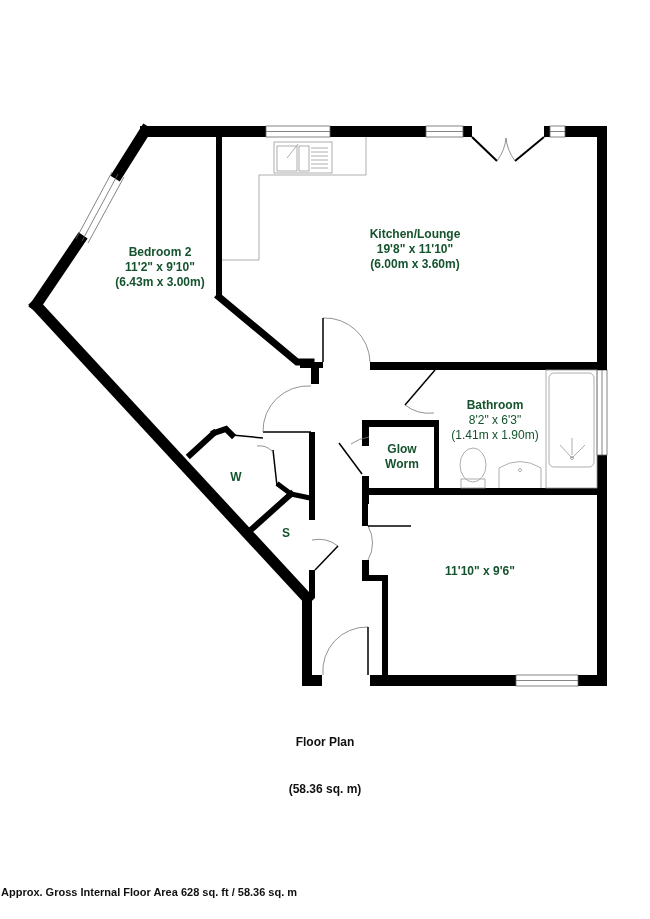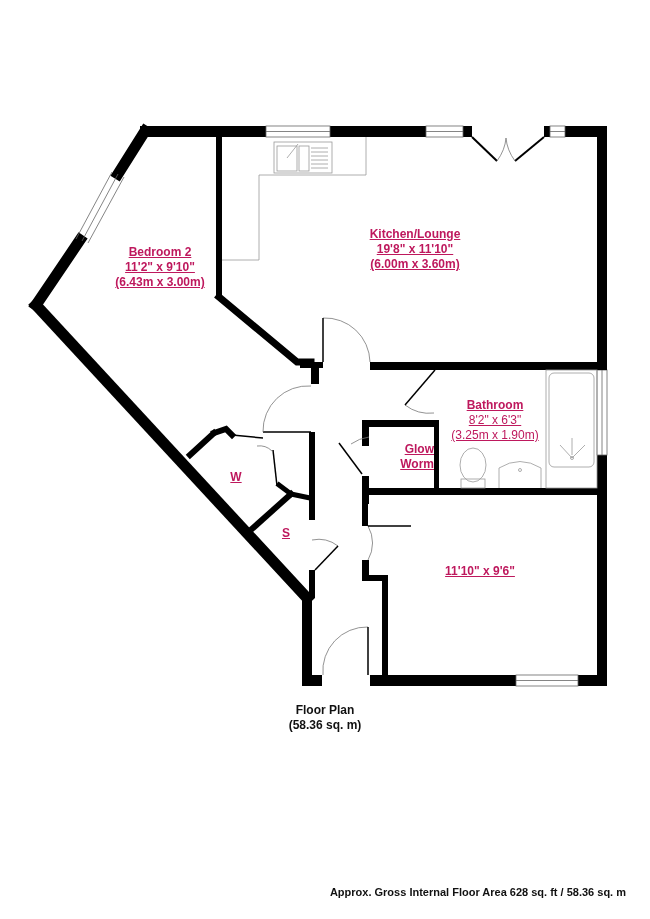--- a/index.html
+++ b/index.html
@@ -1,25 +1,25 @@
 <!DOCTYPE html>
 <html><head>
 <meta charset="utf-8">
 <style>
   html, body { margin: 0; padding: 0; background: #ffffff; }
   body { width: 650px; height: 919px; position: relative; overflow: hidden; font-family: "Liberation Sans", sans-serif; color: #111; }
   #plan { position: absolute; left: 0; top: 0; width: 650px; height: 919px; }
-  .label { position: absolute; text-align: center; font-size: 12px; line-height: 15px; color: #be185d; text-decoration: underline; }
+  .label { position: absolute; text-align: center; font-size: 12px; line-height: 15px; color: #14532d; }
   .label .title { font-weight: bold; display: block; }
   .label .dim { font-weight: bold; display: block; }
   .label.bath .dim { font-weight: normal; }
   .small { font-weight: bold; font-size: 12px; }
   #summary { position: absolute; left: 225px; top: 703px; width: 200px; text-align: center; font-weight: bold; font-size: 12px; line-height: 15px; }
-  #summary span { display: block; }
-  #footer { position: absolute; left: 12px; width: 614px; top: 886px; text-align: right; font-weight: bold; font-size: 11px; }
+  #summary span { display: block; margin-top: 32px; }
+  #footer { position: absolute; left: 1px; width: 614px; top: 886px; text-align: left; font-weight: bold; font-size: 11px; }
 </style>
 </head>
 <body>
 
 <svg id="plan" viewBox="0 0 650 919" xmlns="http://www.w3.org/2000/svg">
 
   <g fill="#000" stroke="none">
 
     <rect x="140" y="126" width="126" height="11"></rect>
     <rect x="330" y="126" width="96" height="11"></rect>
@@ -156,24 +156,24 @@
 
 <div class="label" style="left:340px; top:227px; width:150px;">
   <span class="title">Kitchen/Lounge</span>
   <span class="dim">19'8" x 11'10"</span>
   <span class="dim">(6.00m x 3.60m)</span>
 </div>
 
 <div class="label bath" style="left:435px; top:398px; width:120px;">
   <span class="title">Bathroom</span>
   <span class="dim">8'2" x 6'3"</span>
-  <span class="dim">(3.25m x 1.90m)</span>
+  <span class="dim">(1.41m x 1.90m)</span>
 </div>
 
-<div class="label" style="left:370px; top:442px; width:64px;text-align:right;">
+<div class="label" style="left:370px; top:442px; width:64px;">
   <span class="title">Glow</span>
   <span class="title">Worm</span>
 </div>
 
 <div class="label" style="left:400px; top:564px; width:160px;">
   <span class="dim">11'10" x 9'6"</span>
 </div>
 
 <div class="label small" style="left:226px; top:470px; width:20px;">W</div>
 <div class="label small" style="left:276px; top:526px; width:20px;">S</div>

